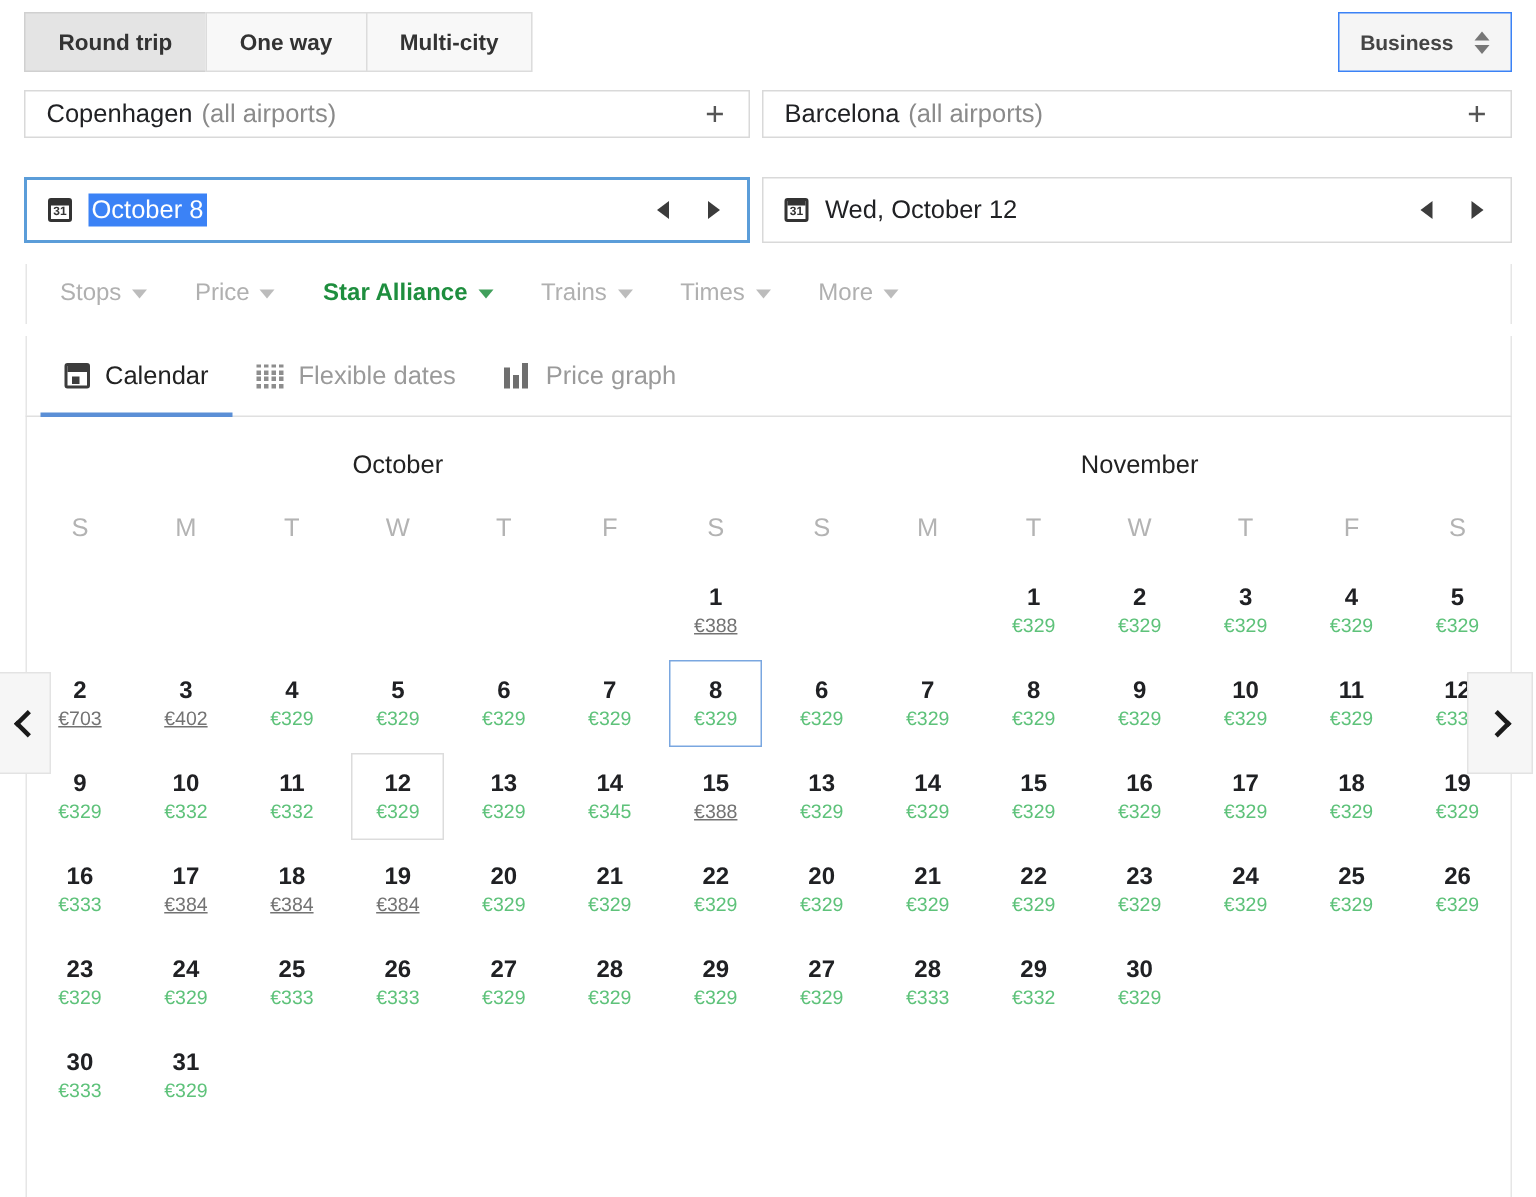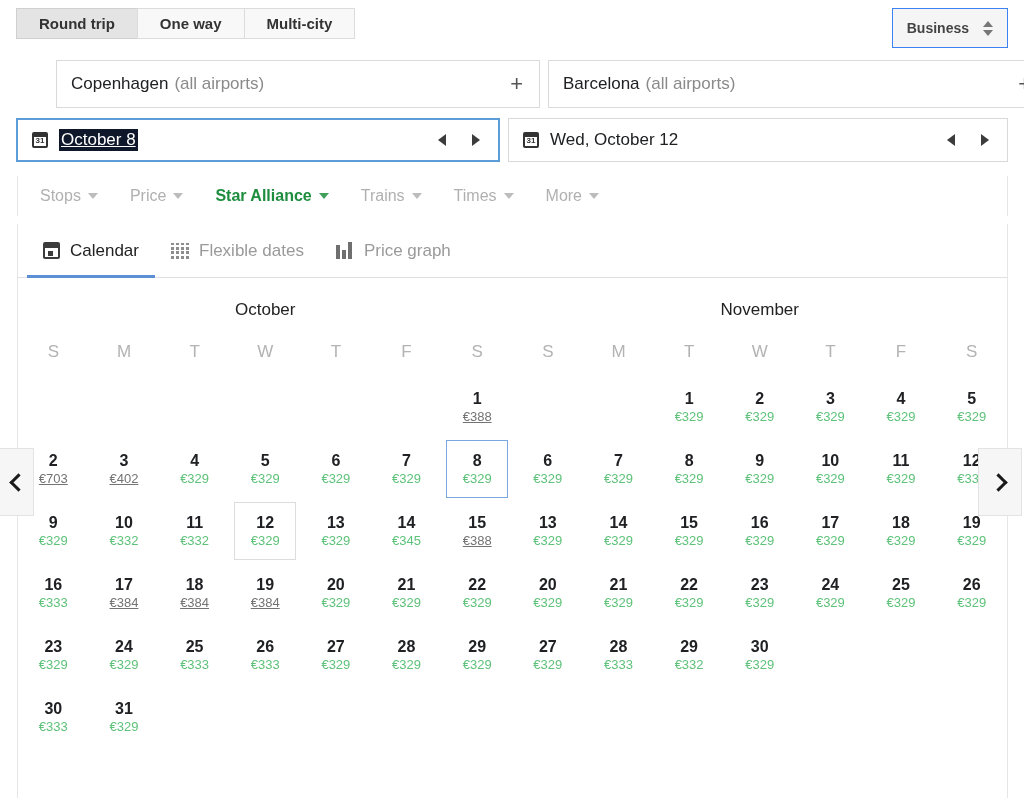--- a/index.html
+++ b/index.html
@@ -8,21 +8,21 @@
     width: 1024px; height: 798px;
     background: #ffffff;
     font-family: "Liberation Sans", sans-serif;
     overflow: hidden;
   }
   #app { position: relative; width: 1024px; height: 798px; }
 
   
   .triptype-row { position: absolute; left: 16px; top: 8px; display: flex; }
   .triptype-btn {
-    height: 31px; padding: 8px 22px;
+    height: 40px; padding: 8px 22px;
     display: flex; align-items: center; justify-content: center;
     font-size: 15px; font-weight: bold; color: #333;
     background: #f8f8f8;
     border: 1px solid #dcdcdc;
     border-right: none;
     cursor: pointer;
     white-space: nowrap;
   }
   .triptype-btn:last-child { border-right: 1px solid #dcdcdc; }
   .triptype-btn.active { background: #e4e4e4; border-color: #d0d0d0; }
@@ -36,24 +36,24 @@
     font-size: 14px; font-weight: bold; color: #444;
     cursor: pointer; white-space: nowrap;
   }
   .spinner { display: flex; flex-direction: column; line-height: 0; gap: 3px; }
   .spinner i { display: block; width: 0; height: 0; border-left: 5px solid transparent; border-right: 5px solid transparent; }
   .spinner i.up { border-bottom: 6px solid #777; }
   .spinner i.dn { border-top: 6px solid #777; }
 
   
   .field {
-    position: absolute; height: 48px;
+    position: absolute; height: 32px;
     border: 1px solid #d9d9d9; background: #fff;
     display: flex; align-items: center; padding: 0 14px;
-    font-size: 17px; color: #222; margin-left: 40px;
+    font-size: 17px; color: #222;
   }
   .field.origin { left: 16px; top: 60px; width: 484px; }
   .field.dest   { left: 508px; top: 60px; width: 500px; }
   .field .city { color: #202124; }
   .field .allairports { color: #8a8a8a; margin-left: 6px; }
   .plus-btn {
     margin-left: auto; font-size: 22px; color: #555; line-height: 1;
     cursor: pointer; padding: 0 2px; font-weight: 300;
   }
 
@@ -70,21 +70,21 @@
     width: 16px; height: 16px; border: 2px solid #333; border-radius: 2px;
     position: relative; margin-right: 11px; flex: none;
     display: flex; align-items: flex-end; justify-content: center;
     font-size: 8px; font-weight: bold; color: #333; line-height: 1;
     padding-bottom: 1px; background: #fff;
   }
   .cal-glyph::before {
     content: ""; position: absolute; top: 0; left: 0; right: 0; height: 3px; background: #333;
   }
   .date-text { color: #202124; }
-  .date-text.selected { background: #0f172a; color: #fff; padding: 1px 2px; text-decoration: underline; }
+  .date-text.selected { background: #3b82f6; color: #fff; padding: 1px 2px; }
   .date-nav { margin-left: auto; display: flex; align-items: center; gap: 26px; padding-right: 4px; }
   .tri { width: 0; height: 0; cursor: pointer; }
   .tri.left  { border-top: 6px solid transparent; border-bottom: 6px solid transparent; border-right: 8px solid #3c3c3c; }
   .tri.right { border-top: 6px solid transparent; border-bottom: 6px solid transparent; border-left: 8px solid #3c3c3c; }
 
   
   .filterbar {
     position: absolute; left: 17px; top: 176px; width: 991px; height: 40px;
     display: flex; align-items: center; gap: 4px;
     border-left: 1px solid #e6e6e6; border-right: 1px solid #e6e6e6;

